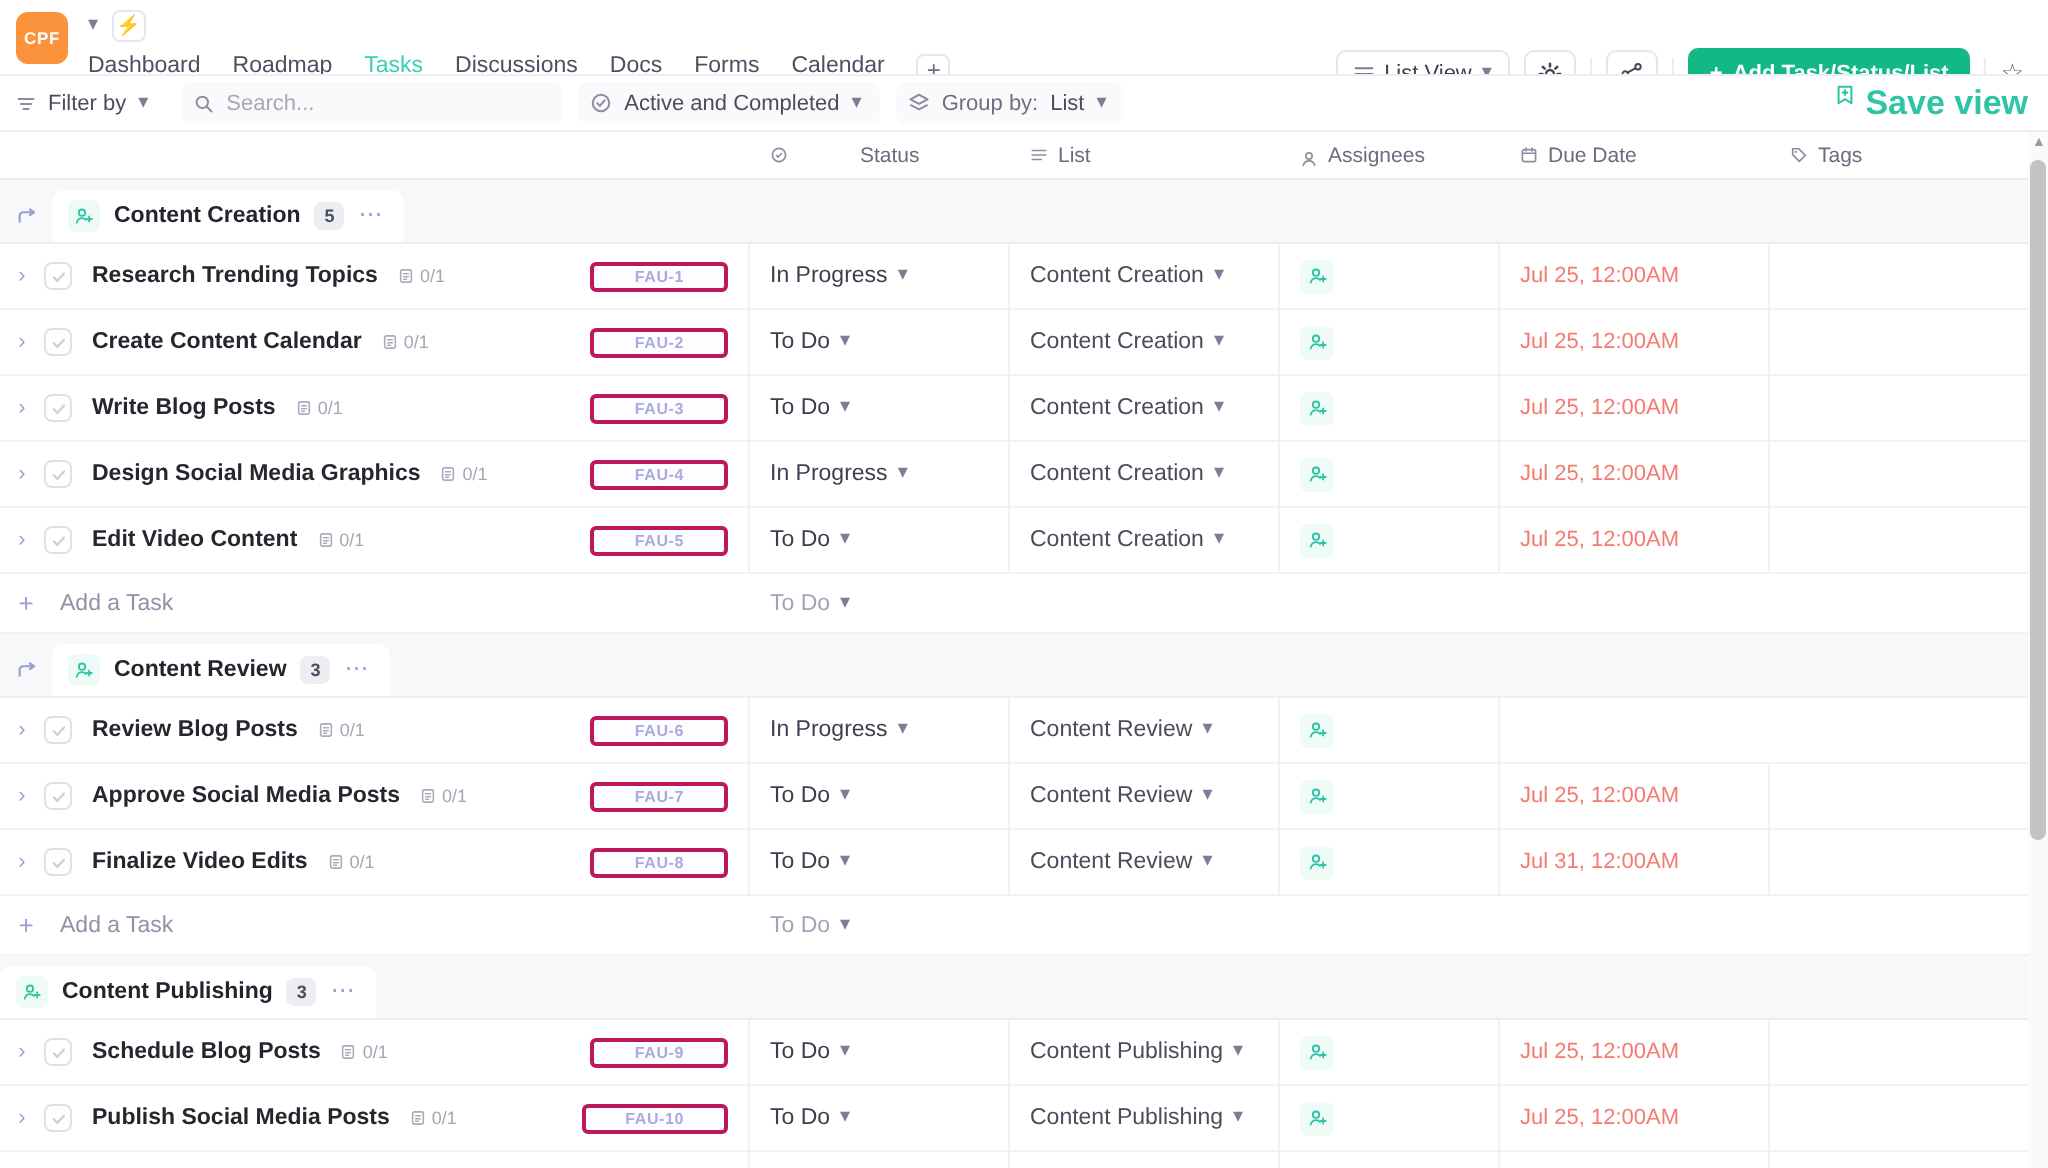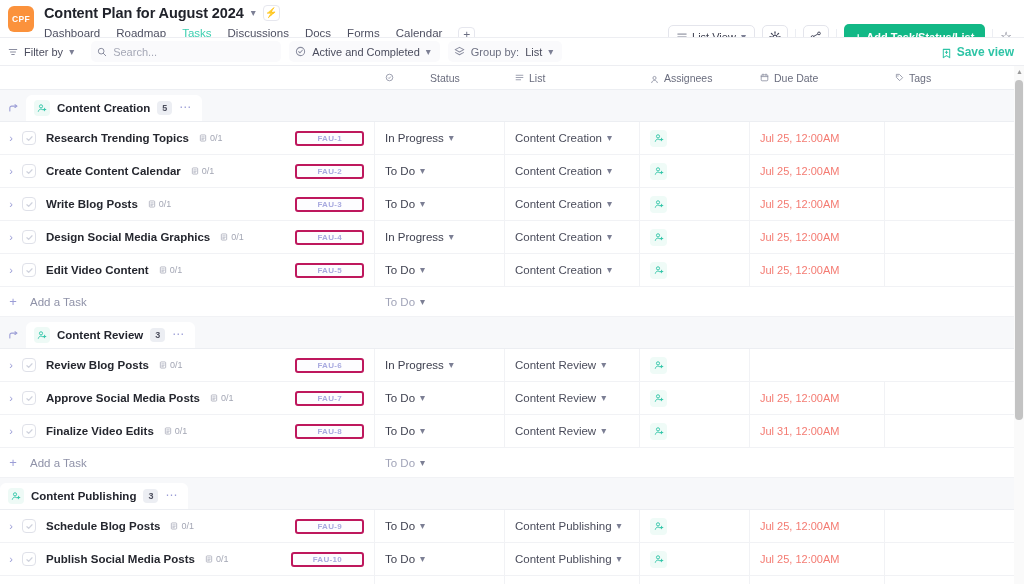--- a/index.html
+++ b/index.html
@@ -72,22 +72,22 @@
   .fb-group {
     height: 21px; display: flex; align-items: center; gap: 6px;
     padding: 0 9px 0 6px; border-radius: 5px; background: #fafafc;
     font-size: 11px; color: #4b4d5e;
   }
   .fb-group.plain { background: transparent; padding-left: 2px; }
   .fb-search { min-width: 190px; }
   .fb-search .ph { color: #a5a8b6; }
   .fb-label-muted { color: #6d7082; }
   .save-view {
-    margin-left: auto; display: flex; align-items: flex-end; gap: 5px;
-    font-size: 12px; color: #2ec4a6; font-weight: bold;
+    margin-left: auto; display: flex; align-items: flex-start; gap: 5px;
+    font-size: 17px; color: #2ec4a6; font-weight: bold;
   }
   .ico { display: inline-flex; align-items: center; justify-content: center; color: #8b8ea0; }
 
   
   .tablewrap { flex: 1 1 auto; position: relative; overflow: hidden; background: #fff; }
   .scrollarea { position: absolute; inset: 0 10px 0 0; overflow: hidden; }
 
   .colhead {
     height: 24px; display: flex; align-items: center;
     border-bottom: 1px solid #eceef2; background: #fff;
@@ -195,21 +195,20 @@
 </style>
 </head>
 <body>
 
 <div class="app">
 
   <div class="header">
     <div class="logo">CPF</div>
     <div class="titleblock">
       <div class="title-row">
-        <span class="title-text">Content Plan for August 2024</span>
         <span class="chev">▾</span>
         <span class="bolt-btn">⚡</span>
       </div>
       <div class="nav-tabs">
         <span class="nav-tab">Dashboard</span>
         <span class="nav-tab">Roadmap</span>
         <span class="nav-tab active">Tasks</span>
         <span class="nav-tab">Discussions</span>
         <span class="nav-tab">Docs</span>
         <span class="nav-tab">Forms</span>

